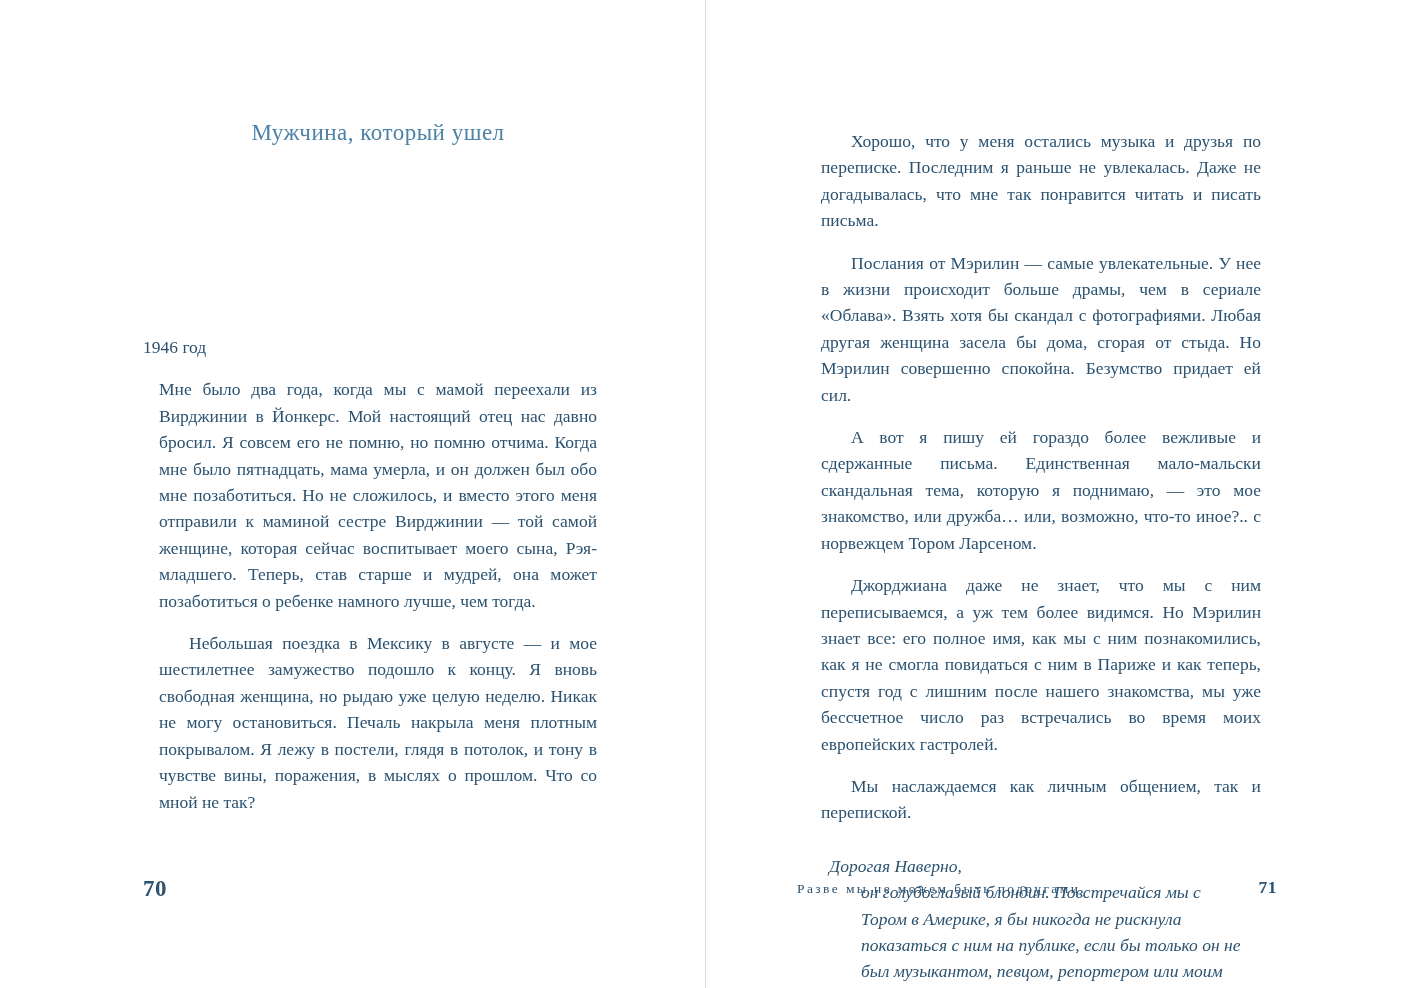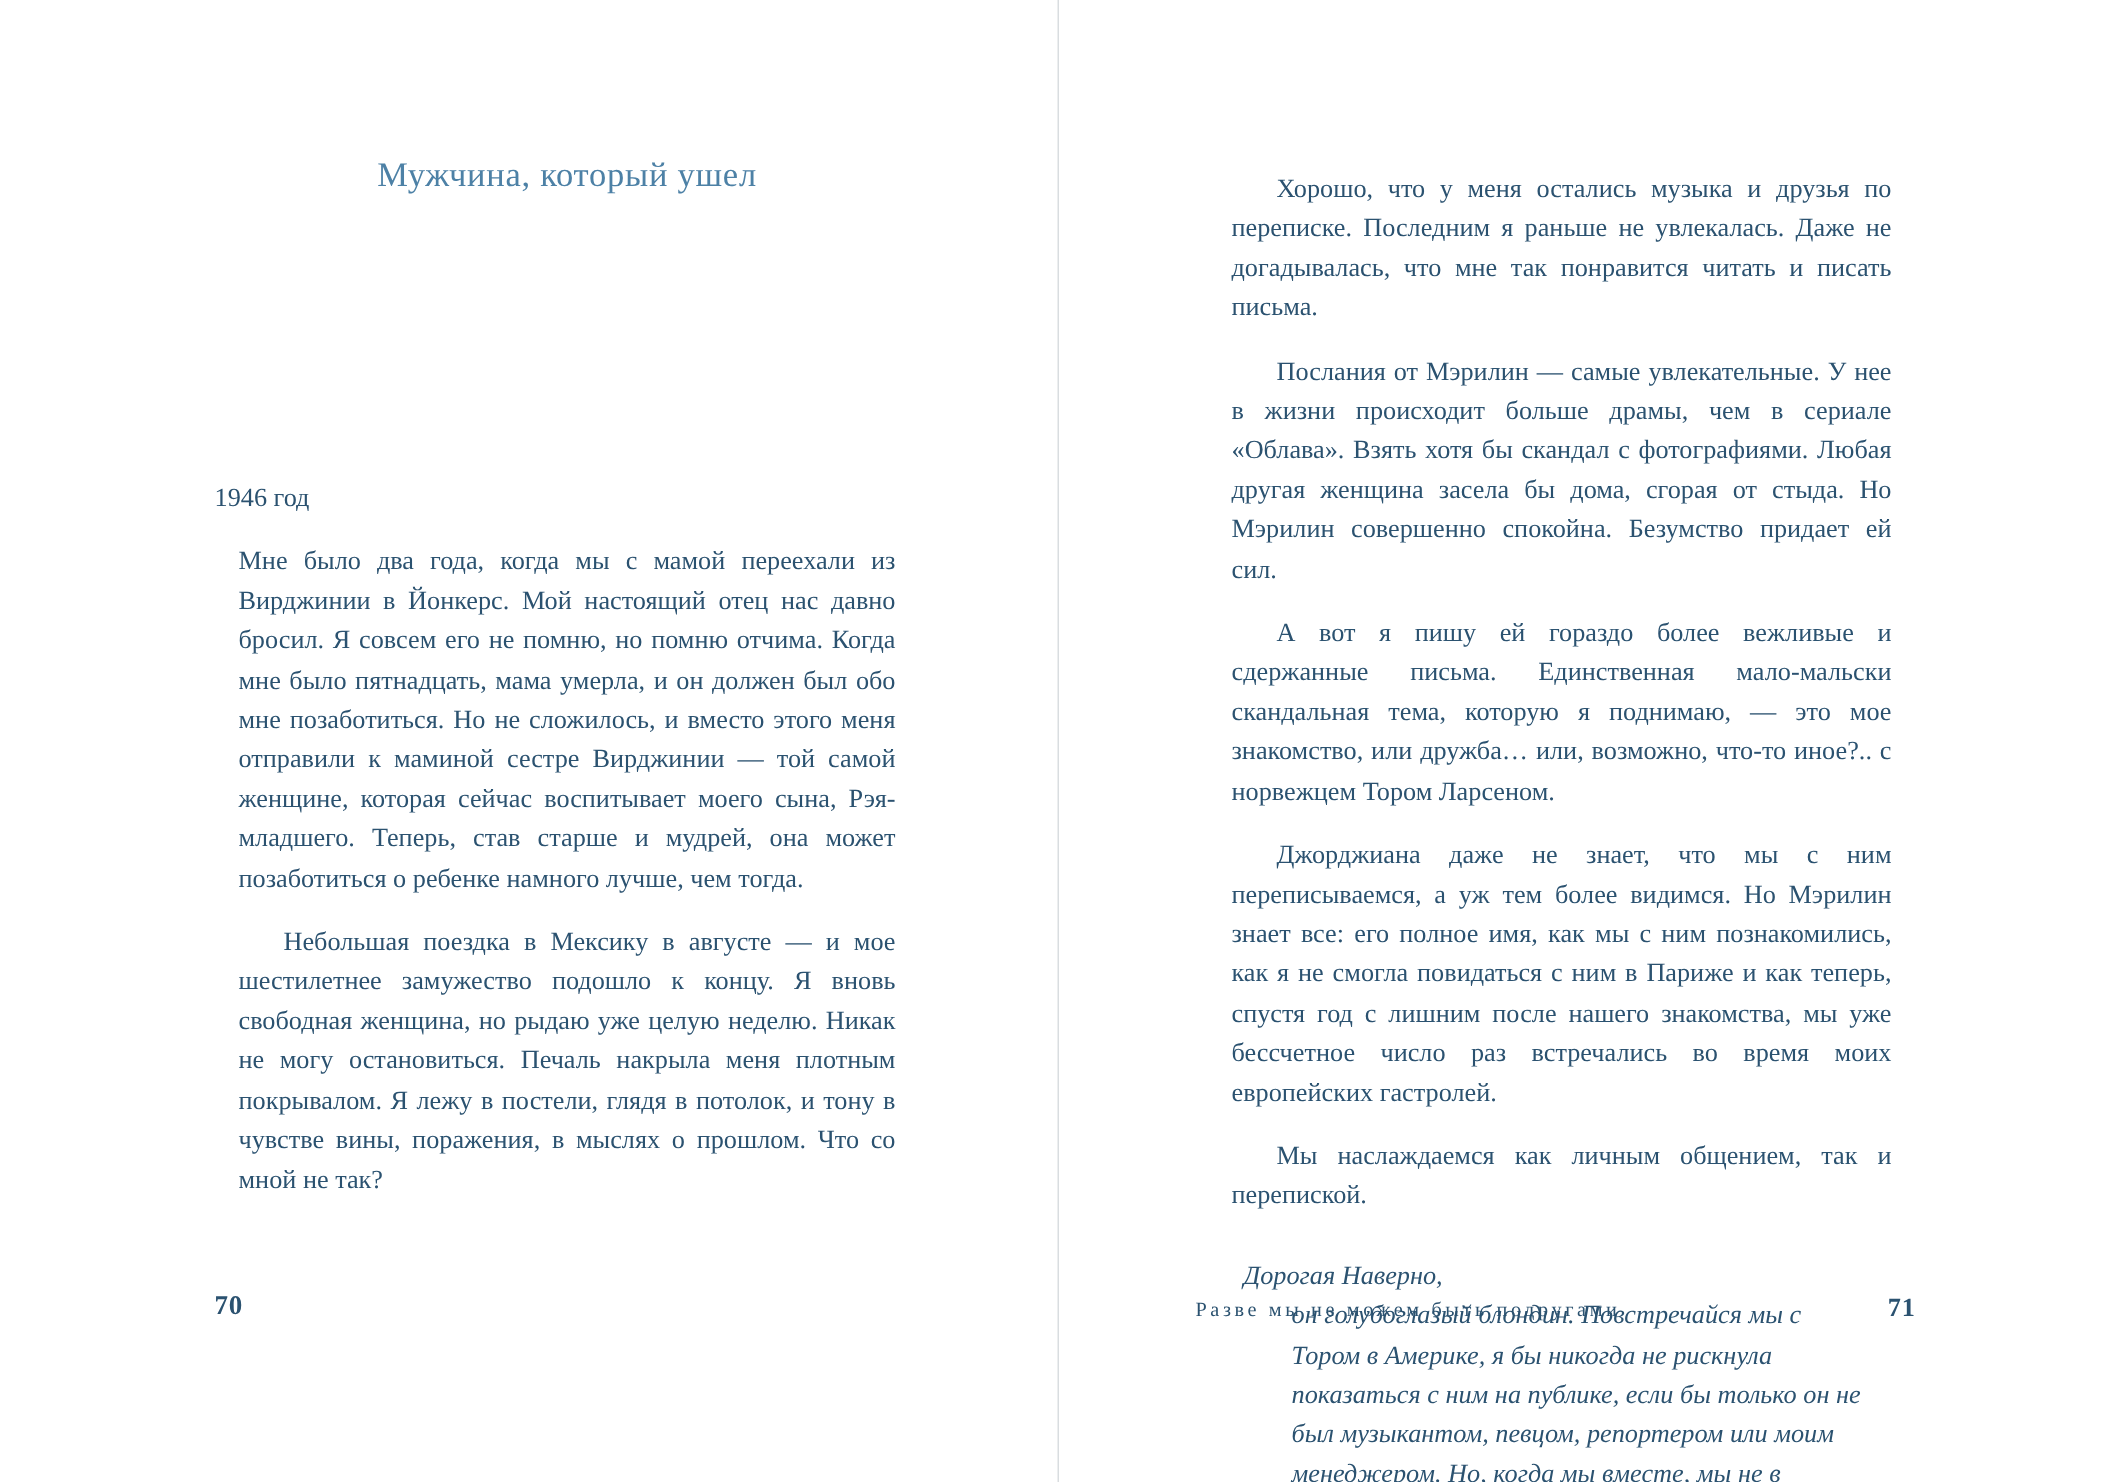--- a/index.html
+++ b/index.html
@@ -21,21 +21,21 @@
   .gutter {
     position: absolute;
     left: 705px;
     top: 0;
     width: 1px;
     height: 988px;
     background: var(--divider);
   }
   .page {
     position: absolute;
-    top: 0;
+    top: 16px;
     height: 785px;
   }
   .page.left  { left: 143px; width: 470px; }
   .page.right { left: 805px; width: 472px; }
 
   .chapter-title {
     position: absolute;
     top: 104px; left: 0; right: 0;
     margin: 0;
     text-align: center;
@@ -79,21 +79,21 @@
     font-style: italic;
   }
   .letter p { margin: 0; text-align: left; }
   .letter .letter-body { margin-left: 32px; }
 
   .pn-left {
     position: absolute;
     left: 0;
     top: 860px;
     font-weight: bold;
-    font-size: 18px;
+    font-size: 23px;
     letter-spacing: 0.5px;
   }
   .footer-row {
     position: absolute;
     left: -8px;
     right: 0;
     top: 861px;
     display: flex;
     justify-content: space-between;
     align-items: baseline;

